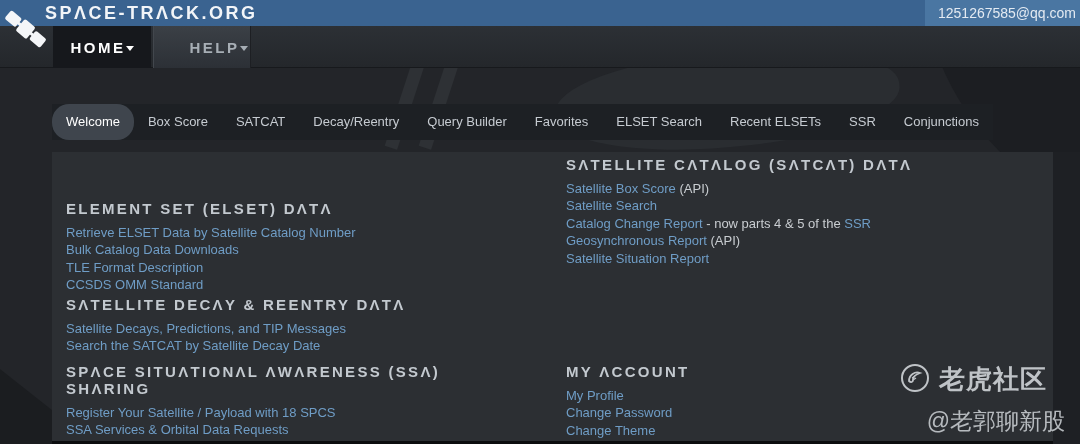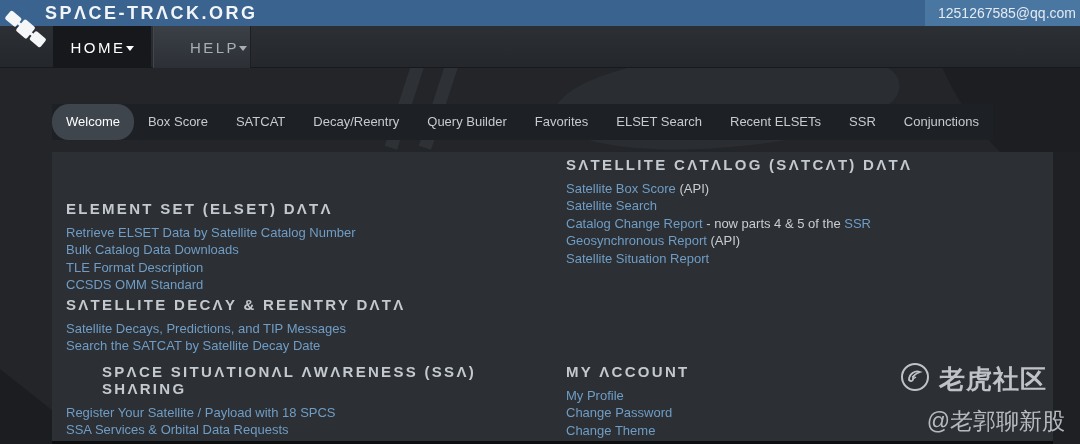--- a/index.html
+++ b/index.html
@@ -22,51 +22,51 @@
   .email-chip{position:absolute;left:925px;top:0;width:163px;height:26px;background:#4a76a2;
     line-height:26px;font-size:14px;color:#e3eaf2;padding-left:13px;box-sizing:border-box;white-space:nowrap;overflow:hidden;}
 
   
   #sat-logo{position:absolute;left:1px;top:2px;width:50px;height:56px;z-index:30;}
 
   
   #navbar{position:absolute;left:0;top:26px;width:1080px;height:42px;
     background:linear-gradient(#2c3035,#24272b);border-bottom:1px solid #17191c;box-sizing:border-box;}
   .nav-btn{position:absolute;top:0;height:42px;display:flex;align-items:center;justify-content:center;
-    font-size:15px;font-weight:normal;letter-spacing:2.5px;cursor:pointer;}
+    font-size:15px;font-weight:bold;letter-spacing:2.5px;cursor:pointer;}
   .nav-home{left:53px;width:98px;background:#16181c;color:#ffffff;}
   .nav-help{left:153px;width:98px;background:linear-gradient(#3b4046,#2c3036);color:#a7aeb5;
     border-left:1px solid #42474d;border-right:1px solid #1d1f23;box-sizing:border-box;padding-left:33px;}
   .caret{width:0;height:0;border-left:4px solid transparent;border-right:4px solid transparent;
     border-top:5px solid currentColor;display:inline-block;margin-top:2px;}
 
   
   #tabstrip{position:absolute;left:52px;top:104px;height:36px;display:inline-flex;background:#1d2024;}
   .tab{height:36px;line-height:36px;padding:0 14px;font-size:13px;color:#c6cbd1;white-space:nowrap;cursor:pointer;border-radius:17px;}
   .tab.active{background:#3f454d;color:#ffffff;}
 
   
   #panel{position:absolute;left:52px;top:152px;width:1001px;height:292px;background:#2c2f33;}
   .sec{position:absolute;}
   .sec-title{font-size:15px;font-weight:bold;letter-spacing:2.3px;color:#c3c9cf;
     margin:0 0 7px 0;line-height:17px;}
-  .sec-title.narrow{width:410px;margin-left:36px;}
+  .sec-title.narrow{width:410px;}
   .linkrow{font-size:13px;line-height:17.4px;white-space:nowrap;}
   .lnk{color:#6f9dc6;text-decoration:none;cursor:pointer;}
   .plain{color:#c9cdd1;}
   .sec-elset{left:14px;top:20px;margin-top:28px;}
   .sec-satcat{left:514px;top:4px;}
   .sec-decay{left:14px;top:144px;}
   .sec-ssa{left:14px;top:211px;}
   .sec-account{left:514px;top:211px;}
   .bottom-band{position:absolute;left:0;bottom:0;width:100%;height:3px;background:#0c0d0f;}
 
   
   #watermark{position:absolute;left:900px;top:362px;width:165px;color:#ccd0d4;opacity:.92;pointer-events:none;}
-  .wm-row{display:flex;gap:9px;}
+  .wm-row{display:flex;align-items:center;gap:9px;}
   .wm-brand{font-size:26px;font-weight:bold;letter-spacing:1px;font-family:sans-serif;}
   .wm-handle{margin-top:9px;text-align:right;font-size:23px;color:#c2c6ca;font-family:sans-serif;}
 </style>
 </head>
 <body>
 
 <div id="app">
 
   <div class="bgshape bg-circle"></div>
   <div class="bgshape bg-blob"></div>

